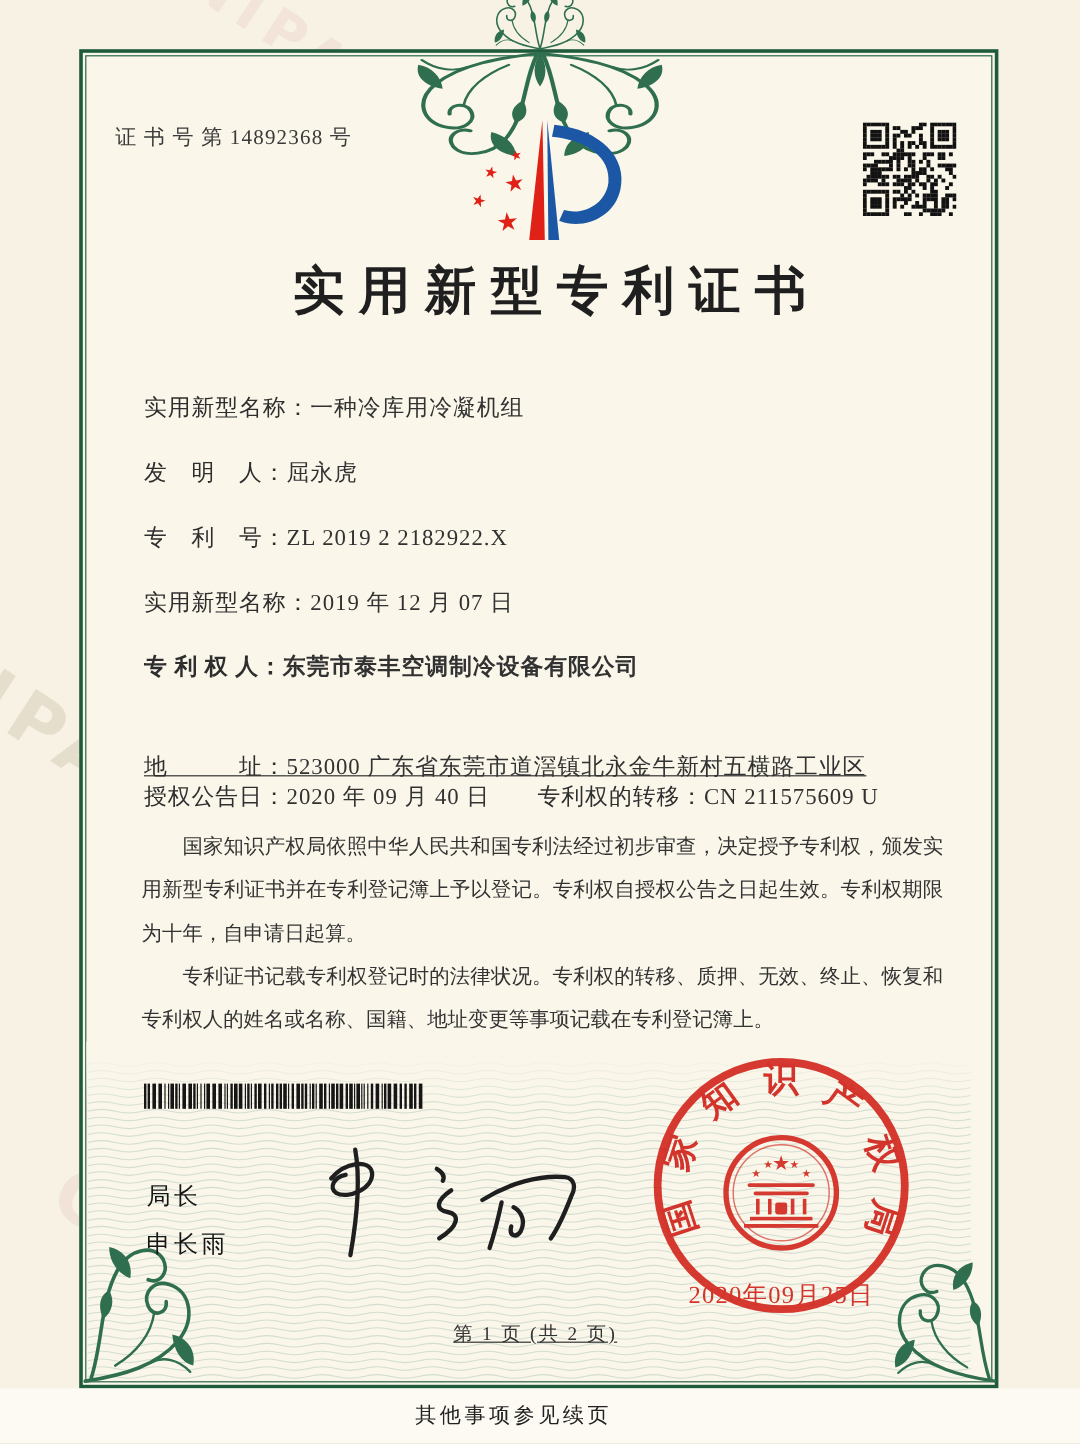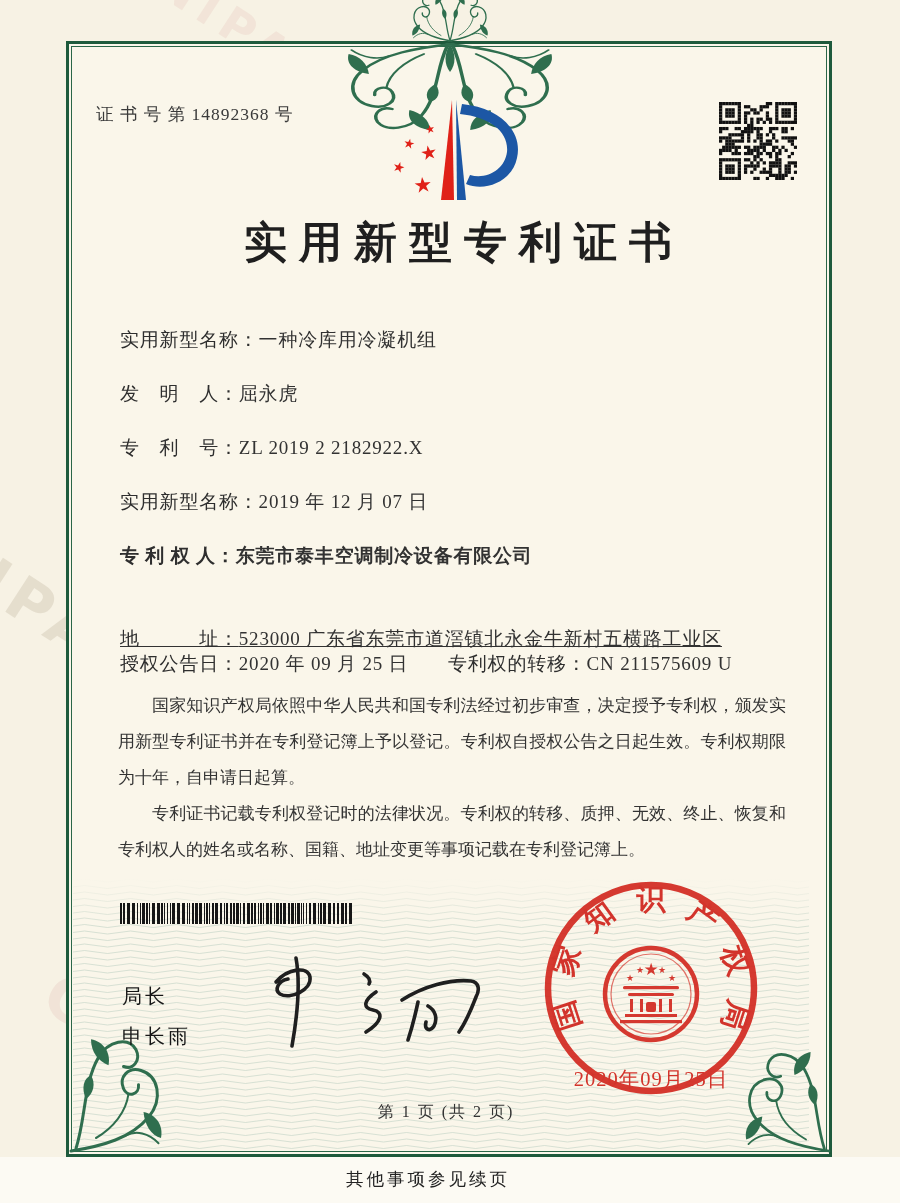--- a/index.html
+++ b/index.html
@@ -32,21 +32,21 @@
   .paras p{margin:0;text-indent:2em;}
   .barcode{position:absolute;left:120px;top:903px;width:238px;height:21px;font-size:0;}
   .barcode span{display:inline-block;height:100%;background:#161616;vertical-align:top;}
   .official-title{position:absolute;left:122px;top:983px;text-align:right;}
   .official-name{position:absolute;left:122px;top:1023px;}
   .official-title,.official-name{font-family:"Liberation Sans","DejaVu Sans",sans-serif;
          font-size:20px;color:#161616;letter-spacing:3px;}
   .sig-svg{position:absolute;left:252px;top:948px;}
   .seal-svg{position:absolute;left:524px;top:874px;opacity:0.9;}
   .page-num{position:absolute;left:66px;width:760px;top:1102px;text-align:center;
-            font-size:16px;color:#333;letter-spacing:2px;}
+            font-size:16px;color:#333;letter-spacing:2px;text-decoration:underline;}
   .cont{position:absolute;left:0;width:856px;top:1167px;text-align:center;
         font-size:17.5px;color:#222;letter-spacing:3px;}
   .logo-svg{position:absolute;left:366px;top:88px;}
   .qr-svg{position:absolute;left:719px;top:102px;}
 </style>
 </head>
 <body>
 
 <div class="page">
 
@@ -409,21 +409,21 @@
     </svg>
 
   <div class="title">实用新型专利证书</div>
 
   <div class="row r2"><span class="lab">发　明　人：</span><span>屈永虎</span></div>
   <div class="row r1"><span class="lab">实用新型名称：</span><span>一种冷库用冷凝机组</span></div>
   <div class="row r3"><span class="lab">专　利　号：</span><span>ZL 2019 2 2182922.X</span></div>
   <div class="row r4"><span class="lab">实用新型名称：</span><span>2019 年 12 月 07 日</span></div>
   <div class="row r5"><span class="lab">专 利 权 人：</span><span>东莞市泰丰空调制冷设备有限公司</span></div>
   <div class="row r6"><span class="lab">地　　　址：</span><span>523000 广东省东莞市道滘镇北永金牛新村五横路工业区</span></div>
-  <div class="row r7"><span class="lab">授权公告日：</span><span>2020 年 09 月 25 日</span></div>
+  <div class="row r7"><span class="lab">授权公告日：</span><span>2020 年 09 月 40 日</span></div>
   <div class="row r7b"><span class="lab">专利权的转移：</span><span>CN 211575609 U</span></div>
 
   <div class="paras">
     <p>国家知识产权局依照中华人民共和国专利法经过初步审查，决定授予专利权，颁发实用新型专利证书并在专利登记簿上予以登记。专利权自授权公告之日起生效。专利权期限为十年，自申请日起算。</p>
     <p>专利证书记载专利权登记时的法律状况。专利权的转移、质押、无效、终止、恢复和专利权人的姓名或名称、国籍、地址变更等事项记载在专利登记簿上。</p>
   </div>
 
   <div class="barcode" id="barcode"><span style="width:2px;margin-right:1px"></span><span style="width:2px;margin-right:2px"></span><span style="width:3px;margin-right:2px"></span><span style="width:3px;margin-right:2px"></span><span style="width:1px;margin-right:2px"></span><span style="width:1px;margin-right:1px"></span><span style="width:3px;margin-right:1px"></span><span style="width:2px;margin-right:1px"></span><span style="width:1px;margin-right:2px"></span><span style="width:3px;margin-right:2px"></span><span style="width:3px;margin-right:1px"></span><span style="width:2px;margin-right:1px"></span><span style="width:1px;margin-right:2px"></span><span style="width:1px;margin-right:2px"></span><span style="width:1px;margin-right:1px"></span><span style="width:3px;margin-right:2px"></span><span style="width:3px;margin-right:2px"></span><span style="width:3px;margin-right:2px"></span><span style="width:1px;margin-right:1px"></span><span style="width:1px;margin-right:2px"></span><span style="width:2px;margin-right:1px"></span><span style="width:3px;margin-right:1px"></span><span style="width:3px;margin-right:2px"></span><span style="width:1px;margin-right:1px"></span><span style="width:2px;margin-right:1px"></span><span style="width:1px;margin-right:2px"></span><span style="width:2px;margin-right:1px"></span><span style="width:3px;margin-right:2px"></span><span style="width:2px;margin-right:2px"></span><span style="width:1px;margin-right:1px"></span><span style="width:2px;margin-right:2px"></span><span style="width:2px;margin-right:1px"></span><span style="width:2px;margin-right:1px"></span><span style="width:3px;margin-right:1px"></span><span style="width:1px;margin-right:2px"></span><span style="width:2px;margin-right:2px"></span><span style="width:3px;margin-right:1px"></span><span style="width:2px;margin-right:1px"></span><span style="width:2px;margin-right:2px"></span><span style="width:1px;margin-right:1px"></span><span style="width:2px;margin-right:1px"></span><span style="width:1px;margin-right:2px"></span><span style="width:3px;margin-right:1px"></span><span style="width:2px;margin-right:2px"></span><span style="width:1px;margin-right:1px"></span><span style="width:3px;margin-right:1px"></span><span style="width:2px;margin-right:1px"></span><span style="width:3px;margin-right:2px"></span><span style="width:2px;margin-right:1px"></span><span style="width:3px;margin-right:1px"></span><span style="width:1px;margin-right:1px"></span><span style="width:3px;margin-right:1px"></span><span style="width:1px;margin-right:1px"></span><span style="width:1px;margin-right:2px"></span><span style="width:1px;margin-right:2px"></span><span style="width:2px;margin-right:2px"></span><span style="width:3px;margin-right:2px"></span><span style="width:1px;margin-right:1px"></span><span style="width:2px;margin-right:1px"></span><span style="width:3px;margin-right:2px"></span><span style="width:3px;margin-right:2px"></span><span style="width:2px;margin-right:2px"></span><span style="width:2px;margin-right:2px"></span><span style="width:3px;margin-right:1px"></span><span style="width:2px;margin-right:2px"></span><span style="width:3px;margin-right:2px"></span></div>
 
   <div class="official-title">局长</div>

